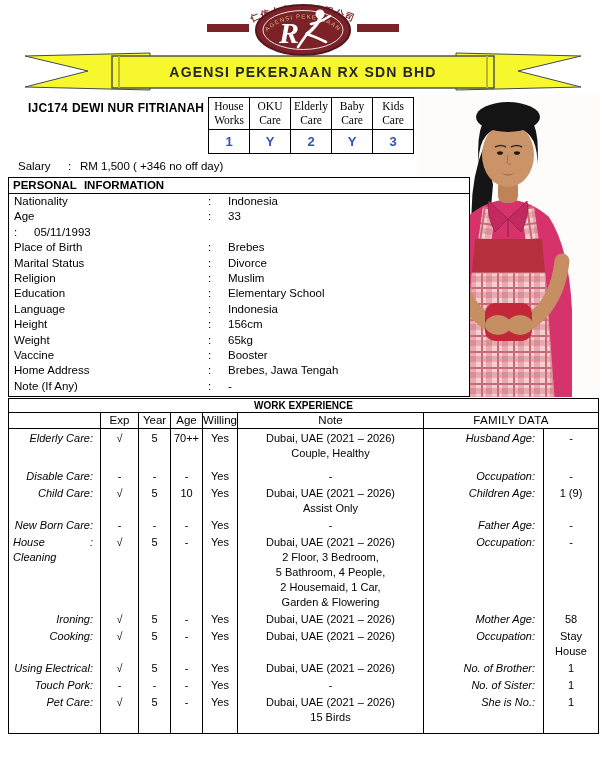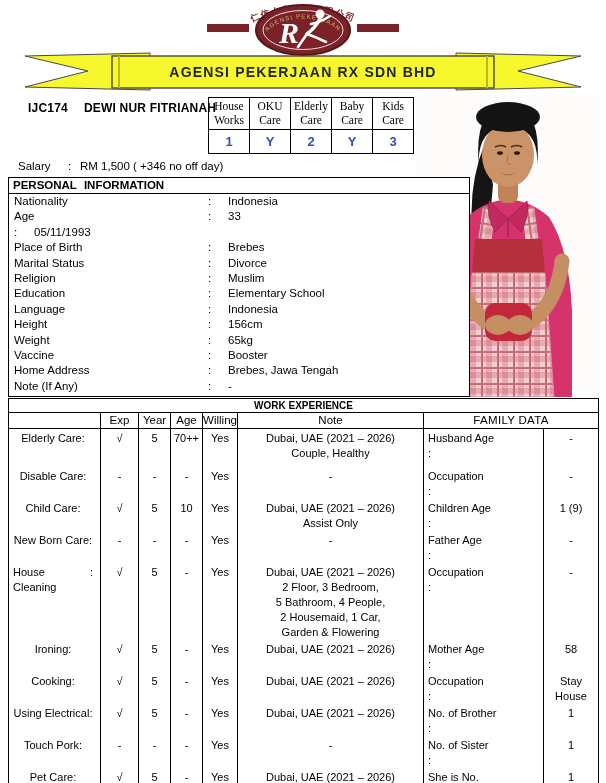--- a/index.html
+++ b/index.html
@@ -9,21 +9,21 @@
     --shirt-pink:#d6336c;
     --apron-base:#f3cfd1;
   }
   html,body{margin:0;padding:0;background:#fff;}
   body{width:606px;height:783px;position:relative;overflow:hidden;
        font-family:"Liberation Sans",sans-serif;color:#000;}
   .abs{position:absolute;}
 
   
   #candidate{left:28px;top:101px;font-weight:bold;font-size:12px;letter-spacing:.2px;}
-  #candidate .code{margin-right:16px;}
+  #candidate .code{margin-right:4px;}
 
   
   #skills{left:208px;top:97px;border-collapse:collapse;table-layout:fixed;}
   #skills th,#skills td{border:1px solid #000;text-align:center;vertical-align:middle;}
   #skills th{width:38px;font-family:"Liberation Serif",serif;font-weight:normal;
              font-size:11.5px;line-height:13.5px;padding:2px 1px;}
   #skills td{font-size:13px;font-weight:bold;color:var(--value-blue);height:21px;}
 
   
   #salary{left:18px;top:160px;font-size:11.5px;}
@@ -45,23 +45,23 @@
   #wetable{left:8px;top:398px;border-collapse:collapse;table-layout:fixed;
            font-size:11px;border:1.5px solid #000;background:#fff;}
   #wetable .wetitle{font-size:10px;font-weight:bold;
                     border-bottom:1px solid #000;padding:1px 0;}
   #wetable .wehead th{font-weight:normal;font-size:11.5px;text-align:center;
                       border-bottom:1px solid #000;border-left:1px solid #000;padding:1px 0 2px;}
   #wetable .wehead th:first-child{border-left:none;}
   #wetable .wehead th.fam{font-weight:normal;letter-spacing:.3px;}
   #webody td{border-left:1px solid #000;vertical-align:top;line-height:15px;padding:2px 0 0;}
   #webody td:first-child{border-left:none;}
-  #webody .jl,#webody .fl{display:flex;justify-content:center;}
+  #webody .jl,#webody .fl{display:flex;justify-content:flex-end;font-style:italic;}
   #webody .jl{padding:0 7px 0 4px;}
-  #webody .fl{padding:0 8px 0 4px;flex-direction:column;}
+  #webody .fl{padding:0 8px 0 4px;}
   #webody td.c,#webody td.note,#webody td.fv{text-align:center;}
   #webody tr.gap-sm td{padding-top:8px;}
   #webody tr.gap-md td{padding-top:14px;}
   #webody tr:last-child td{padding-bottom:8px;}
 </style>
 </head>
 <body>
 
 <div>
 

